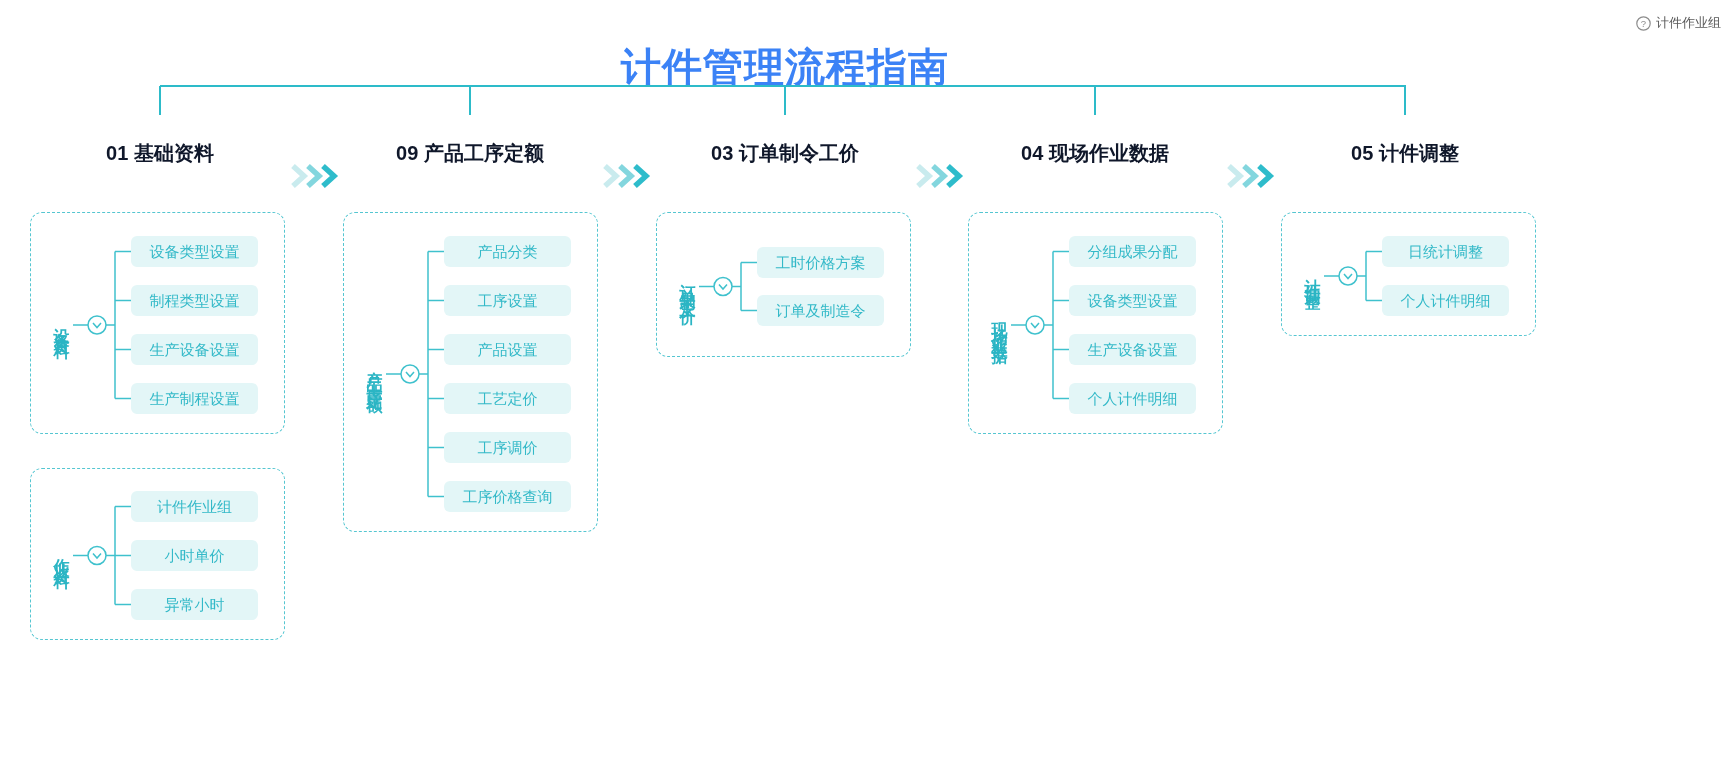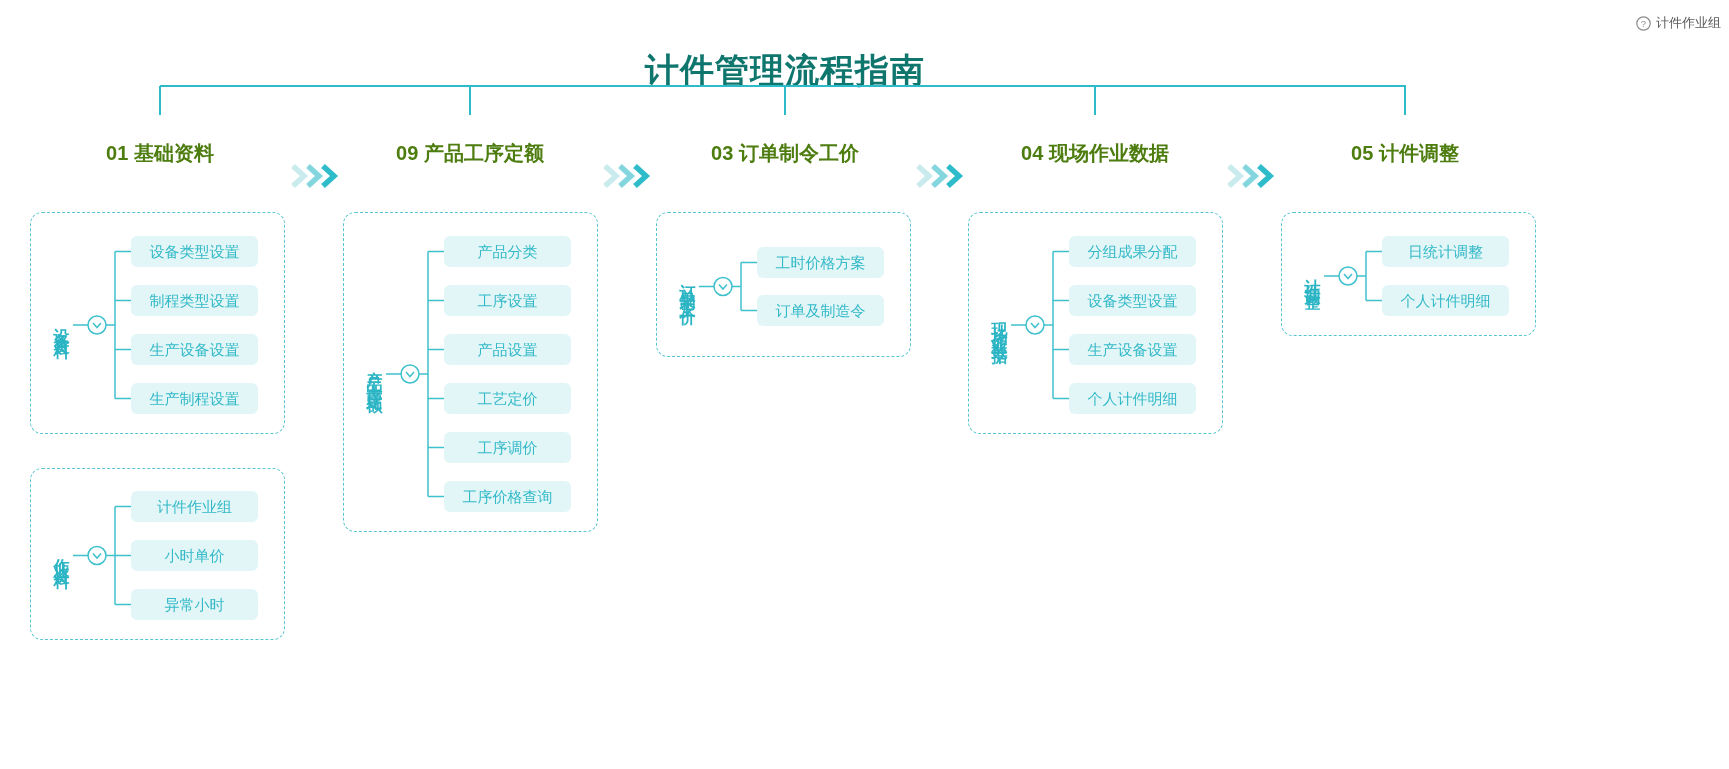--- a/index.html
+++ b/index.html
@@ -5,28 +5,28 @@
   html,body{margin:0;padding:0;}
   body{
     width:1729px;height:769px;background:#ffffff;position:relative;overflow:hidden;
     font-family:"Liberation Sans","DejaVu Sans",sans-serif;
   }
   .help{
     position:absolute;top:14px;right:8px;display:flex;align-items:center;gap:5px;
     color:#595959;font-size:13px;cursor:pointer;
   }
   .page-title{
-    position:absolute;top:48px;left:785px;transform:translateX(-50%);
-    font-size:34px;font-weight:bold;color:#0f766e;white-space:nowrap;letter-spacing:1px;
+    position:absolute;top:40px;left:785px;transform:translateX(-50%);
+    font-size:40px;font-weight:bold;color:#3b82f6;white-space:nowrap;letter-spacing:1px;
   }
   .bracket-h{position:absolute;top:85px;left:160px;width:1246px;height:2px;background:#2dbbc9;}
   .tick{position:absolute;top:86px;width:2px;height:29px;background:#2dbbc9;}
   .section-header{
     position:absolute;top:140px;transform:translateX(-50%);
-    font-size:20px;font-weight:bold;color:#4d7c0f;white-space:nowrap;
+    font-size:20px;font-weight:bold;color:#0f172a;white-space:nowrap;
   }
   .arrow{position:absolute;top:176px;transform:translate(-50%,-50%);}
   .panel{position:absolute;border:1px dashed #55c6d1;border-radius:12px;}
   .wires{position:absolute;left:0;top:0;}
   .node{
     position:absolute;left:100px;width:127px;height:31px;background:#e3f6f7;border-radius:6px;
     color:#33b9c8;font-size:15px;text-align:center;line-height:31px;cursor:pointer;white-space:nowrap;
   }
   .vlabel{
     position:absolute;left:30px;transform:translate(-50%,-50%);

